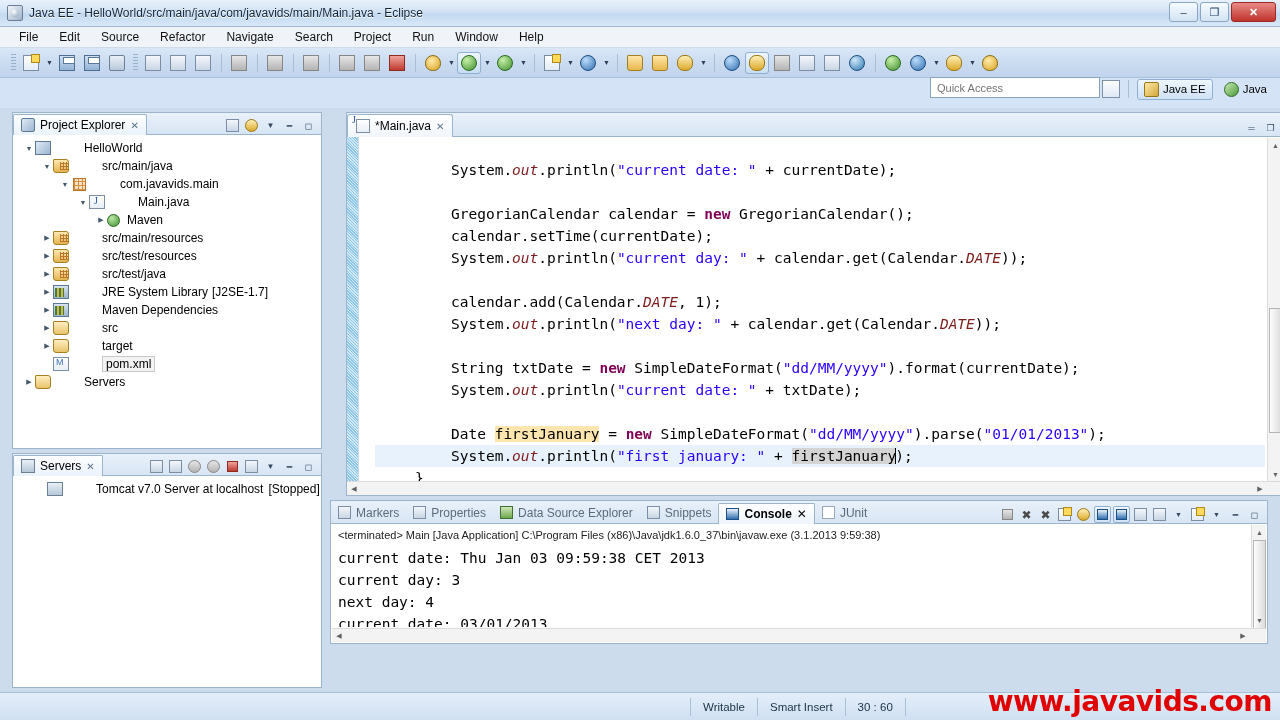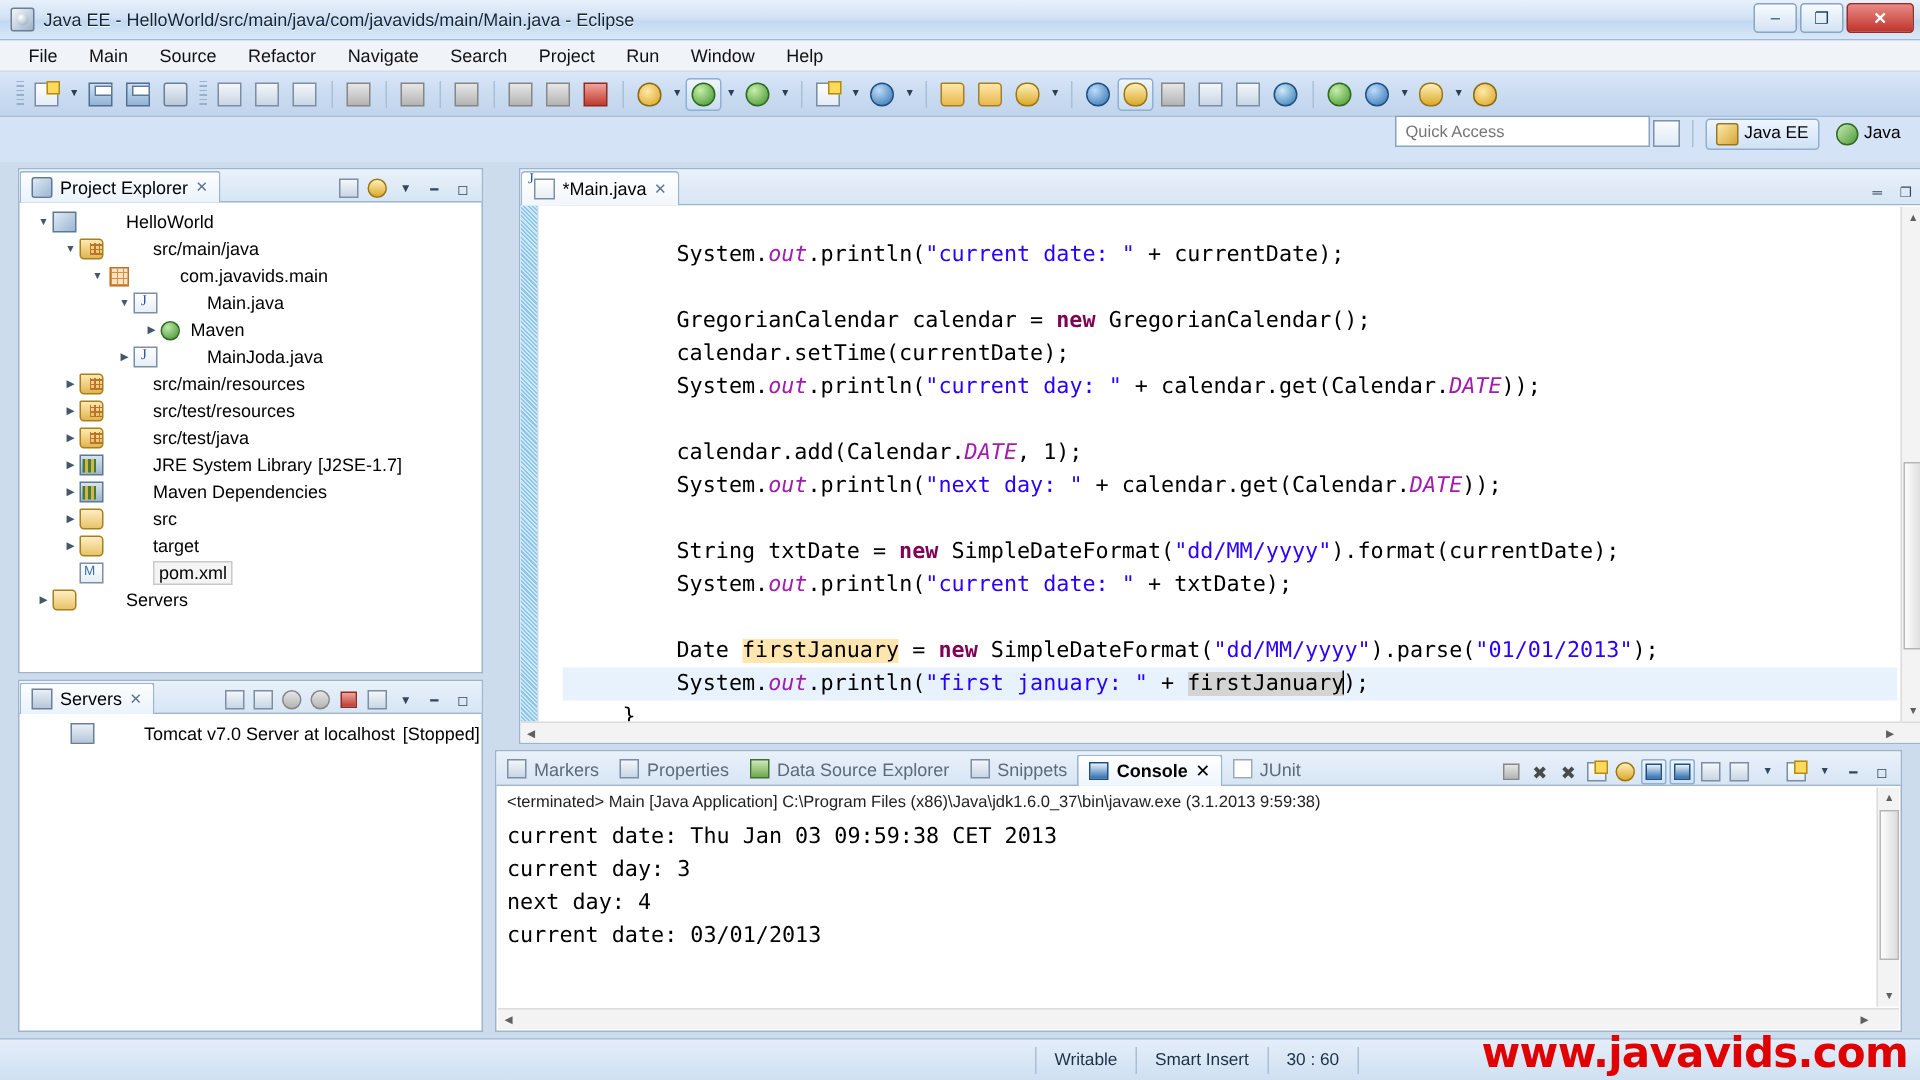--- a/index.html
+++ b/index.html
@@ -158,21 +158,21 @@
      background:repeating-linear-gradient(45deg,#8ec6e8 0 1px,#cfe8f7 1px 2px);
      border-right:1px solid #cfdae5;}
   .fold-col{position:absolute;left:13px;top:0;bottom:0;width:14px;background:#fff;}
   .code{position:absolute;left:28px;top:0;right:18px;bottom:14px;
         font-family:"DejaVu Sans Mono","Liberation Mono",monospace;
         font-size:14.5px;line-height:22px;white-space:pre;overflow:hidden;color:#000;}
   .code .ln{position:relative;height:22px;padding-left:76px;}
   .code .ln.cur{background:#e8f2fd;}
   .kw{color:#7f0055;font-weight:bold;text-align:center;}
   .str{color:#2a00ff;}
-  .fld{color:#a21caf;font-style:italic;text-align:center;}
+  .fld{color:#7f1d1d;font-style:italic;text-align:center;}
   .occ-w{background:#ffe6ae;}
   .occ-r{background:#d4d4d4;}
   .caret{display:inline-block;width:0;border-left:1px solid #000;height:16px;
          vertical-align:-3px;margin:0 -1px;}
   .vscroll{position:absolute;right:1px;top:1px;bottom:14px;width:15px;
     background:#f3f3f3;border-left:1px solid #dcdcdc;}
   .vthumb{position:absolute;left:1px;width:13px;background:linear-gradient(90deg,#fdfdfd,#dcdcdc);
     border:1px solid #b5b5b5;}
   .sb-arrow{position:absolute;left:0;width:15px;height:14px;display:flex;align-items:center;justify-content:center;font-size:7px;color:#606060;}
   .hscroll{position:absolute;left:0;right:0;bottom:0;height:14px;background:#f3f3f3;border-top:1px solid #dcdcdc;}
@@ -208,21 +208,21 @@
     <div class="title-text">Java EE - HelloWorld/src/main/java/com/javavids/main/Main.java - Eclipse</div>
     <div class="win-btns">
       <div class="win-btn">–</div>
       <div class="win-btn">❐</div>
       <div class="win-btn close">✕</div>
     </div>
   </div>
 
   <div class="menubar">
     <div class="menu-item">File</div>
-    <div class="menu-item">Main</div>
+    <div class="menu-item">Edit</div>
     <div class="menu-item">Source</div>
     <div class="menu-item">Refactor</div>
     <div class="menu-item">Navigate</div>
     <div class="menu-item">Search</div>
     <div class="menu-item">Project</div>
     <div class="menu-item">Run</div>
     <div class="menu-item">Window</div>
     <div class="menu-item">Help</div>
   </div>
 
@@ -398,25 +398,20 @@
         <div class="trow" style="padding-left:58px;">
           <span class="twist">▼</span>
           <span class="titem-ico ti-java"></span>
           <span class="lbl">Main.java</span>
         </div>
         <div class="trow" style="padding-left:76px;">
           <span class="twist">▶</span>
           <span class="titem-ico ti-class" style="width:13px;height:13px;"></span>
           <span class="lbl" style="margin-left:3px;">Maven</span>
         </div>
-        <div class="trow" style="padding-left:58px;">
-          <span class="twist">▶</span>
-          <span class="titem-ico ti-java"></span>
-          <span class="lbl">MainJoda.java</span>
-        </div>
         <div class="trow" style="padding-left:22px;">
           <span class="twist">▶</span>
           <span class="titem-ico ti-src"></span>
           <span class="lbl">src/main/resources</span>
         </div>
         <div class="trow" style="padding-left:22px;">
           <span class="twist">▶</span>
           <span class="titem-ico ti-src"></span>
           <span class="lbl">src/test/resources</span>
         </div>
@@ -520,21 +515,21 @@
           <div class="vthumb" style="top:170px;height:125px;"></div>
           <div class="sb-arrow" style="bottom:0;">▼</div>
         </div>
         <div class="hscroll">
           <div class="sb-arrow" style="left:0;top:0;width:14px;height:14px;">◀</div>
           <div class="sb-arrow" style="left:auto;right:16px;top:0;width:14px;height:14px;">▶</div>
         </div>
       </div>
     </div>
 
-    <div class="view" style="left:330px; top:392px; width:938px; height:188px;">
+    <div class="view" style="left:330px; top:392px; width:938px; height:144px;">
       <div class="view-tabs" style="height:23px;">
         <div class="btab">
           <span class="vtab-icon ic-sq" style="display:inline-block;width:13px;height:13px;"></span>
           <span>Markers</span>
         </div>
         <div class="btab">
           <span class="vtab-icon ic-sq" style="display:inline-block;width:13px;height:13px;"></span>
           <span>Properties</span>
         </div>
         <div class="btab">

